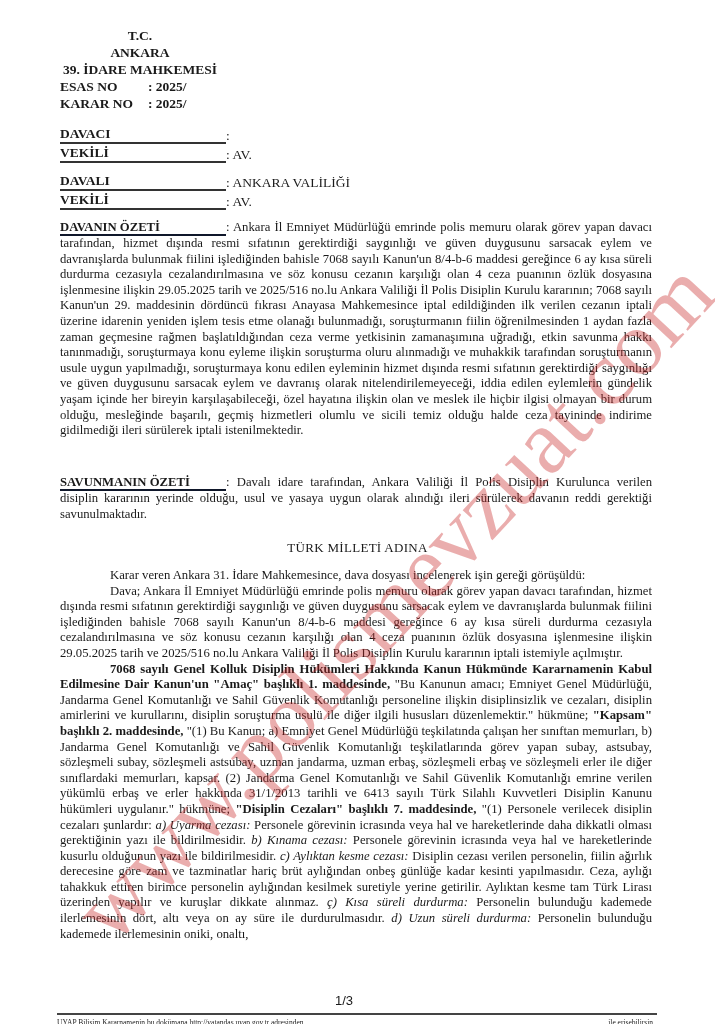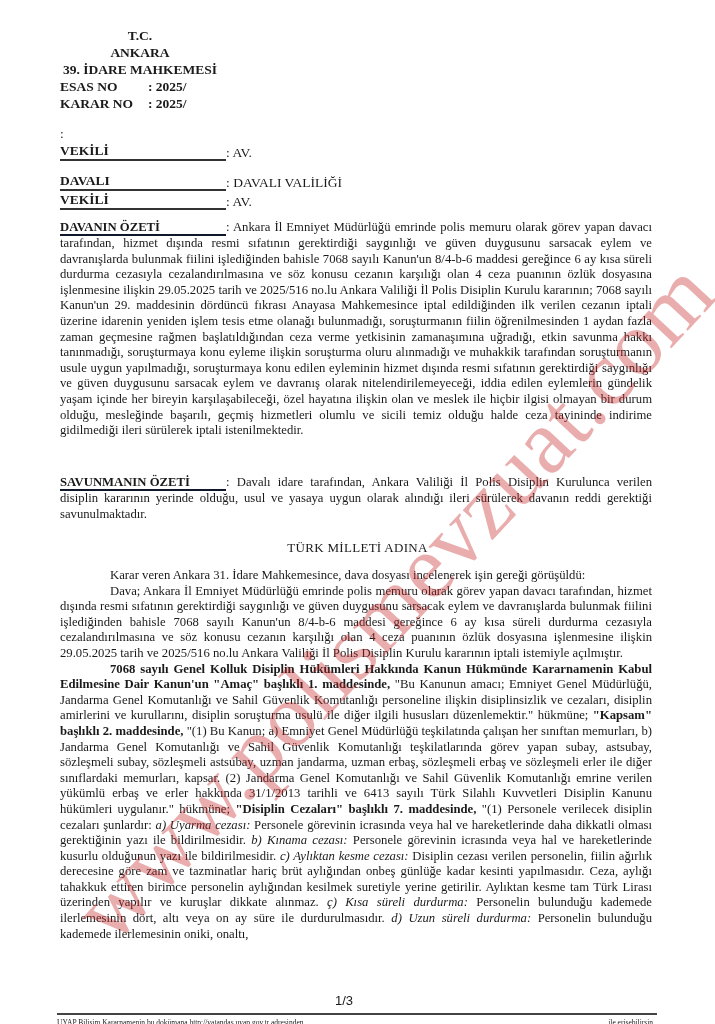--- a/index.html
+++ b/index.html
@@ -44,32 +44,33 @@
       <span>: 2025/</span>
     </div>
     <div class="row">
       <span class="k">KARAR NO</span>
       <span>: 2025/</span>
     </div>
   </div>
 
   <div class="party" style="top:112px;">
     <div class="row">
+      <span class="k">DAVACI</span>
       <span class="v">:</span>
     </div>
     <div class="row">
       <span class="k">VEKİLİ</span>
       <span class="v">: AV.</span>
     </div>
   </div>
 
   <div class="party" style="top:159px;">
     <div class="row">
       <span class="k">DAVALI</span>
-      <span class="v">: DAVALI VALİLİĞİ</span>
+      <span class="v">: ANKARA VALİLİĞİ</span>
     </div>
     <div class="row">
       <span class="k">VEKİLİ</span>
       <span class="v">: AV.</span>
     </div>
   </div>
 
   <div class="body" style="top:207px;">
     <span class="lblpad">DAVANIN ÖZETİ</span><span>: Ankara İl Emniyet Müdürlüğü emrinde polis memuru olarak görev yapan davacı tarafından, hizmet dışında resmi sıfatının gerektirdiği saygınlığı ve güven duygusunu sarsacak eylem ve davranışlarda bulunmak fiilini işlediğinden bahisle 7068 sayılı Kanun'un 8/4-b-6 maddesi gereğince 6 ay kısa süreli durdurma cezasıyla cezalandırılmasına ve söz konusu cezanın karşılığı olan 4 ceza puanının özlük dosyasına işlenmesine ilişkin 29.05.2025 tarih ve 2025/516 no.lu Ankara Valiliği İl Polis Disiplin Kurulu kararının; 7068 sayılı Kanun'un 29. maddesinin dördüncü fıkrası Anayasa Mahkemesince iptal edildiğinden ilk verilen cezanın iptali üzerine idarenin yeniden işlem tesis etme olanağı bulunmadığı, soruşturmanın fiilin öğrenilmesinden 1 aydan fazla zaman geçmesine rağmen başlatıldığından ceza verme yetkisinin zamanaşımına uğradığı, etkin savunma hakkı tanınmadığı, soruşturmaya konu eyleme ilişkin soruşturma oluru alınmadığı ve muhakkik tarafından soruşturmanın usule uygun yapılmadığı, soruşturmaya konu edilen eyleminin hizmet dışında resmi sıfatının gerektirdiği saygınlığı ve güven duygusunu sarsacak eylem ve davranış olarak nitelendirilemeyeceği, iddia edilen eylemlerin gündelik yaşam içinde her bireyin karşılaşabileceği, özel hayatına ilişkin olan ve meslek ile hiçbir ilgisi olmayan bir durum olduğu, mesleğinde başarılı, geçmiş hizmetleri olumlu ve sicili temiz olduğu halde ceza tayininde indirime gidilmediği ileri sürülerek iptali istenilmektedir.</span>
   </div>

